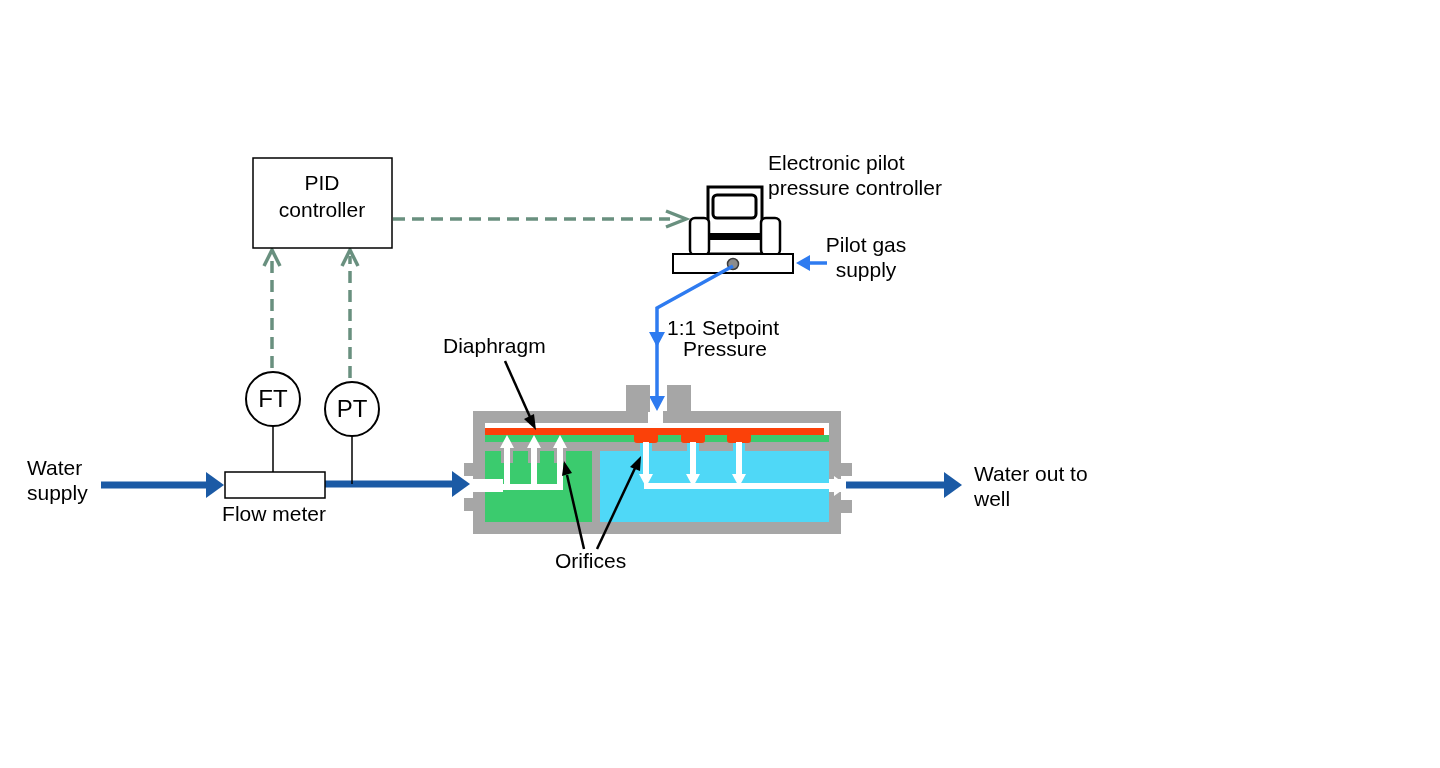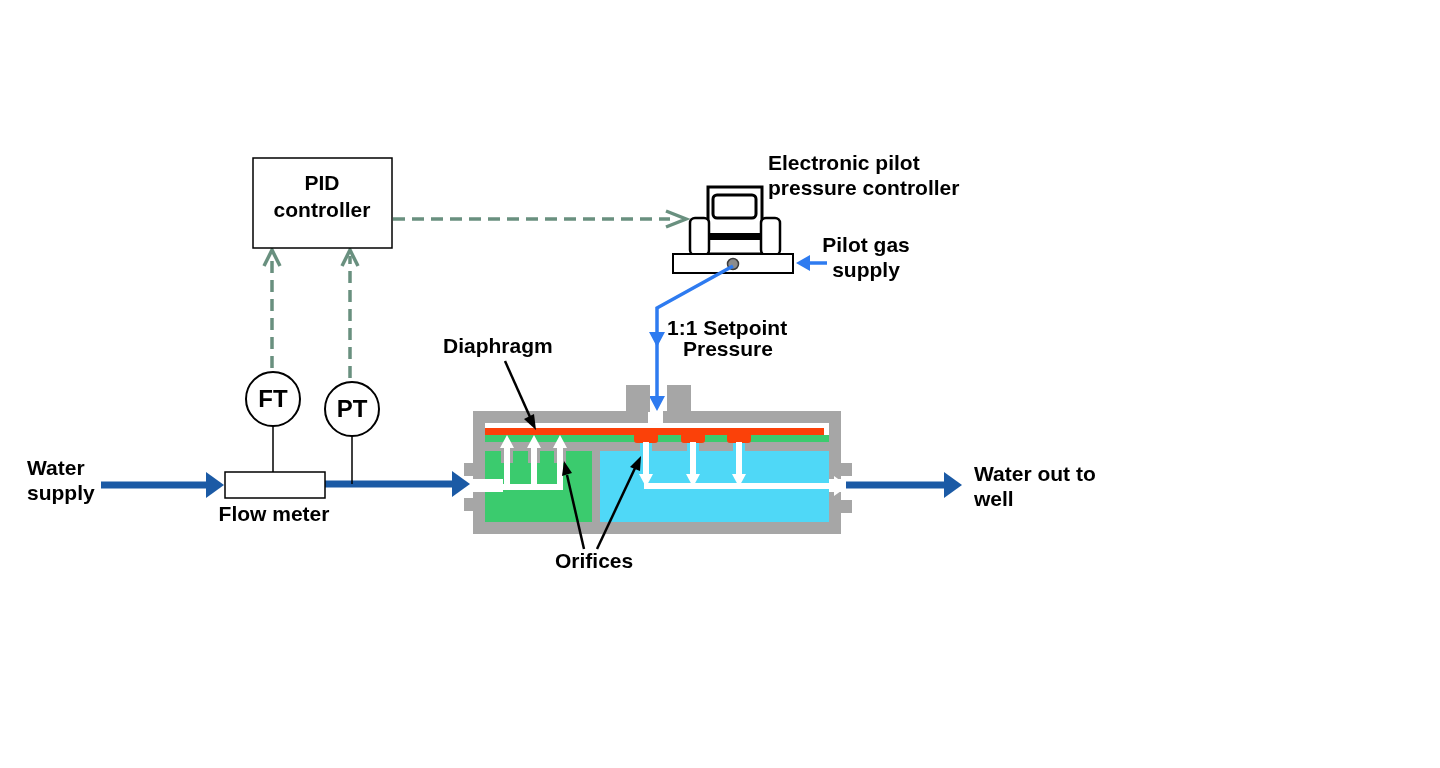--- a/index.html
+++ b/index.html
@@ -1,17 +1,17 @@
 <!DOCTYPE html>
 <html style="--pipe_navy: #1B5AA5; --pilot_blue: #2E7BF0; --signal_teal: #69907F; --valve_gray: #A6A6A6; --flow_green: #3BCB6E; --flow_cyan: #4FD8F7; --diaphragm_red: #FB4109; --knob_gray: #8C8C8C;"><head>
 <meta charset="utf-8">
 <style>
   html,body{margin:0;padding:0;background:#fff;}
   .stage{position:relative;width:1440px;height:768px;background:#fff;overflow:hidden;
-         font-family:"Liberation Sans",sans-serif;font-weight:bold;}
+         font-family:"Liberation Sans",sans-serif;}
   svg{display:block;}
   .lbl{font-family:"Liberation Sans",sans-serif;font-size:21px;fill:#000;}
   .lbl-inst{font-family:"Liberation Sans",sans-serif;font-size:24px;fill:#000;}
   .outline{fill:#fff;stroke:#000;}
   .gray{fill:var(--valve_gray);}
   .green{fill:var(--flow_green);}
   .cyan{fill:var(--flow_cyan);}
   .red{fill:var(--diaphragm_red);}
   .whitefill{fill:#fff;}
   .navy-line{stroke:var(--pipe_navy);stroke-width:7;}

